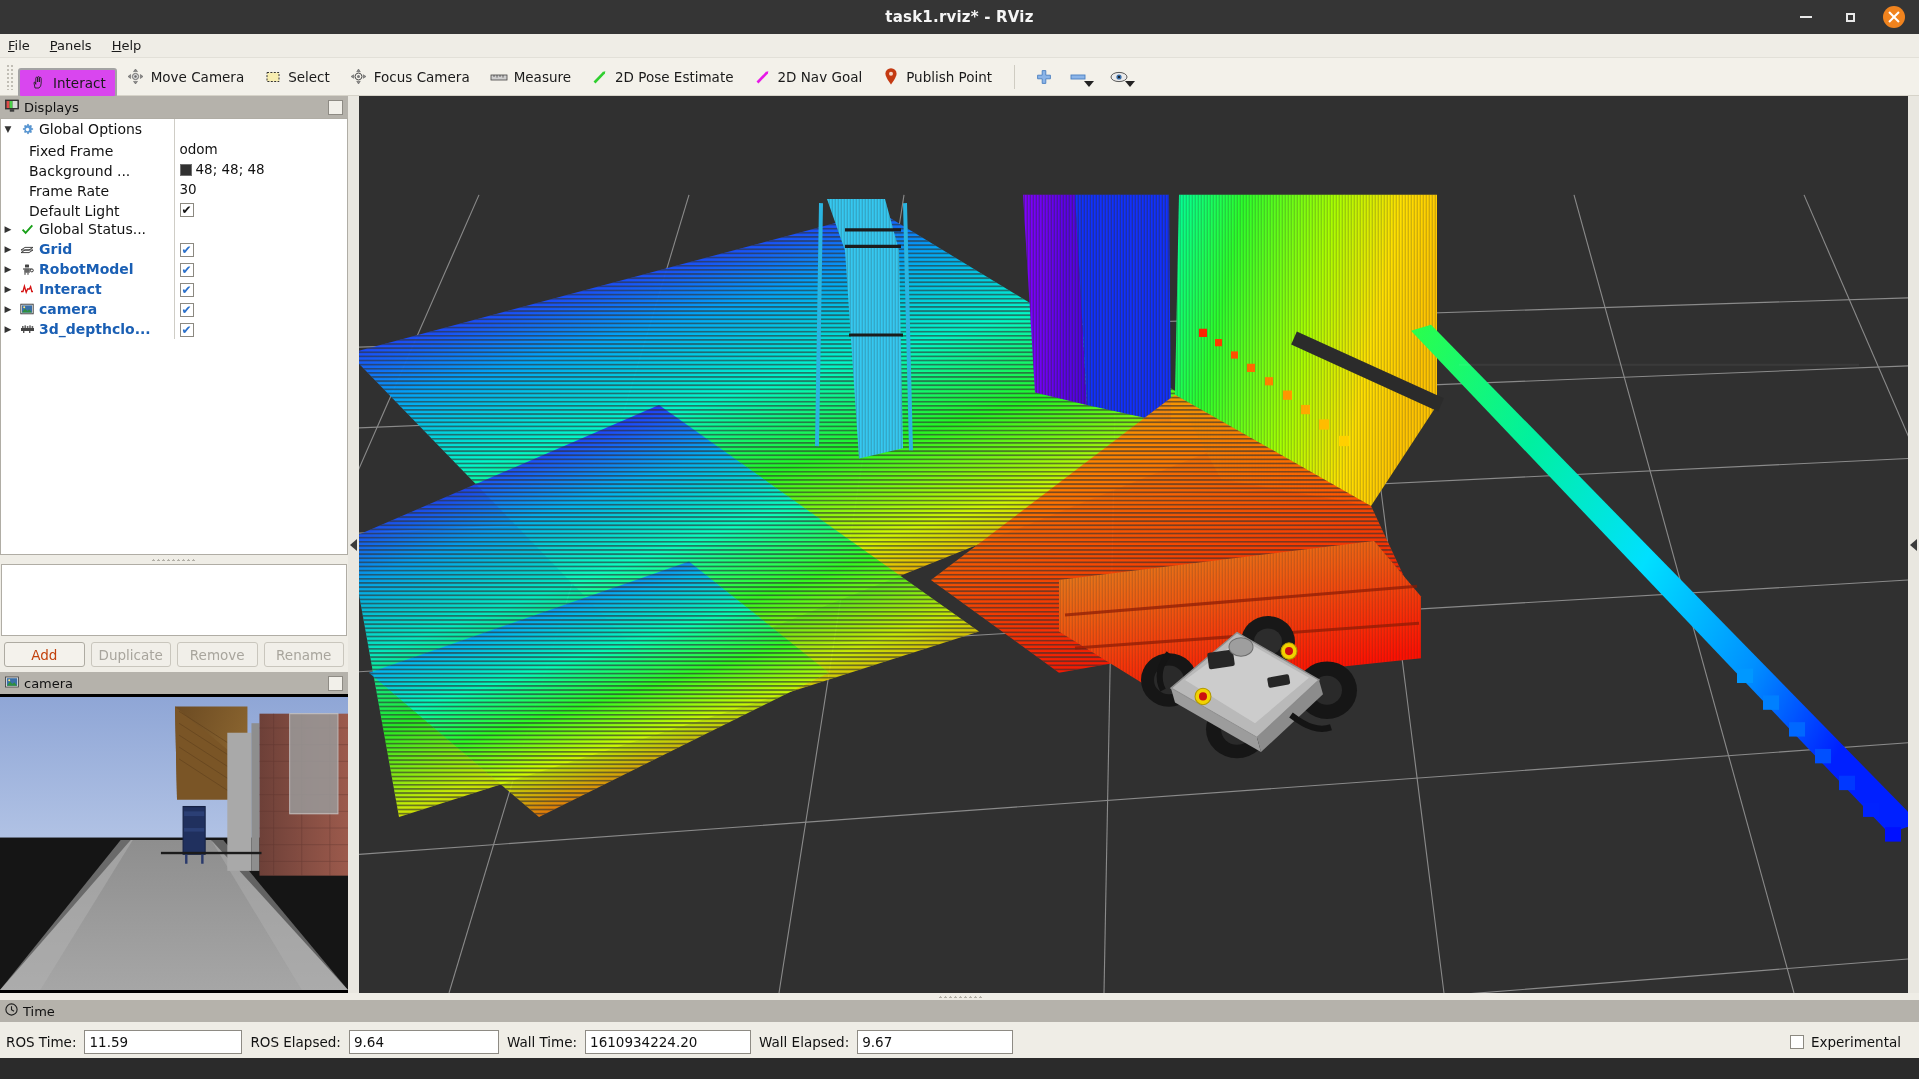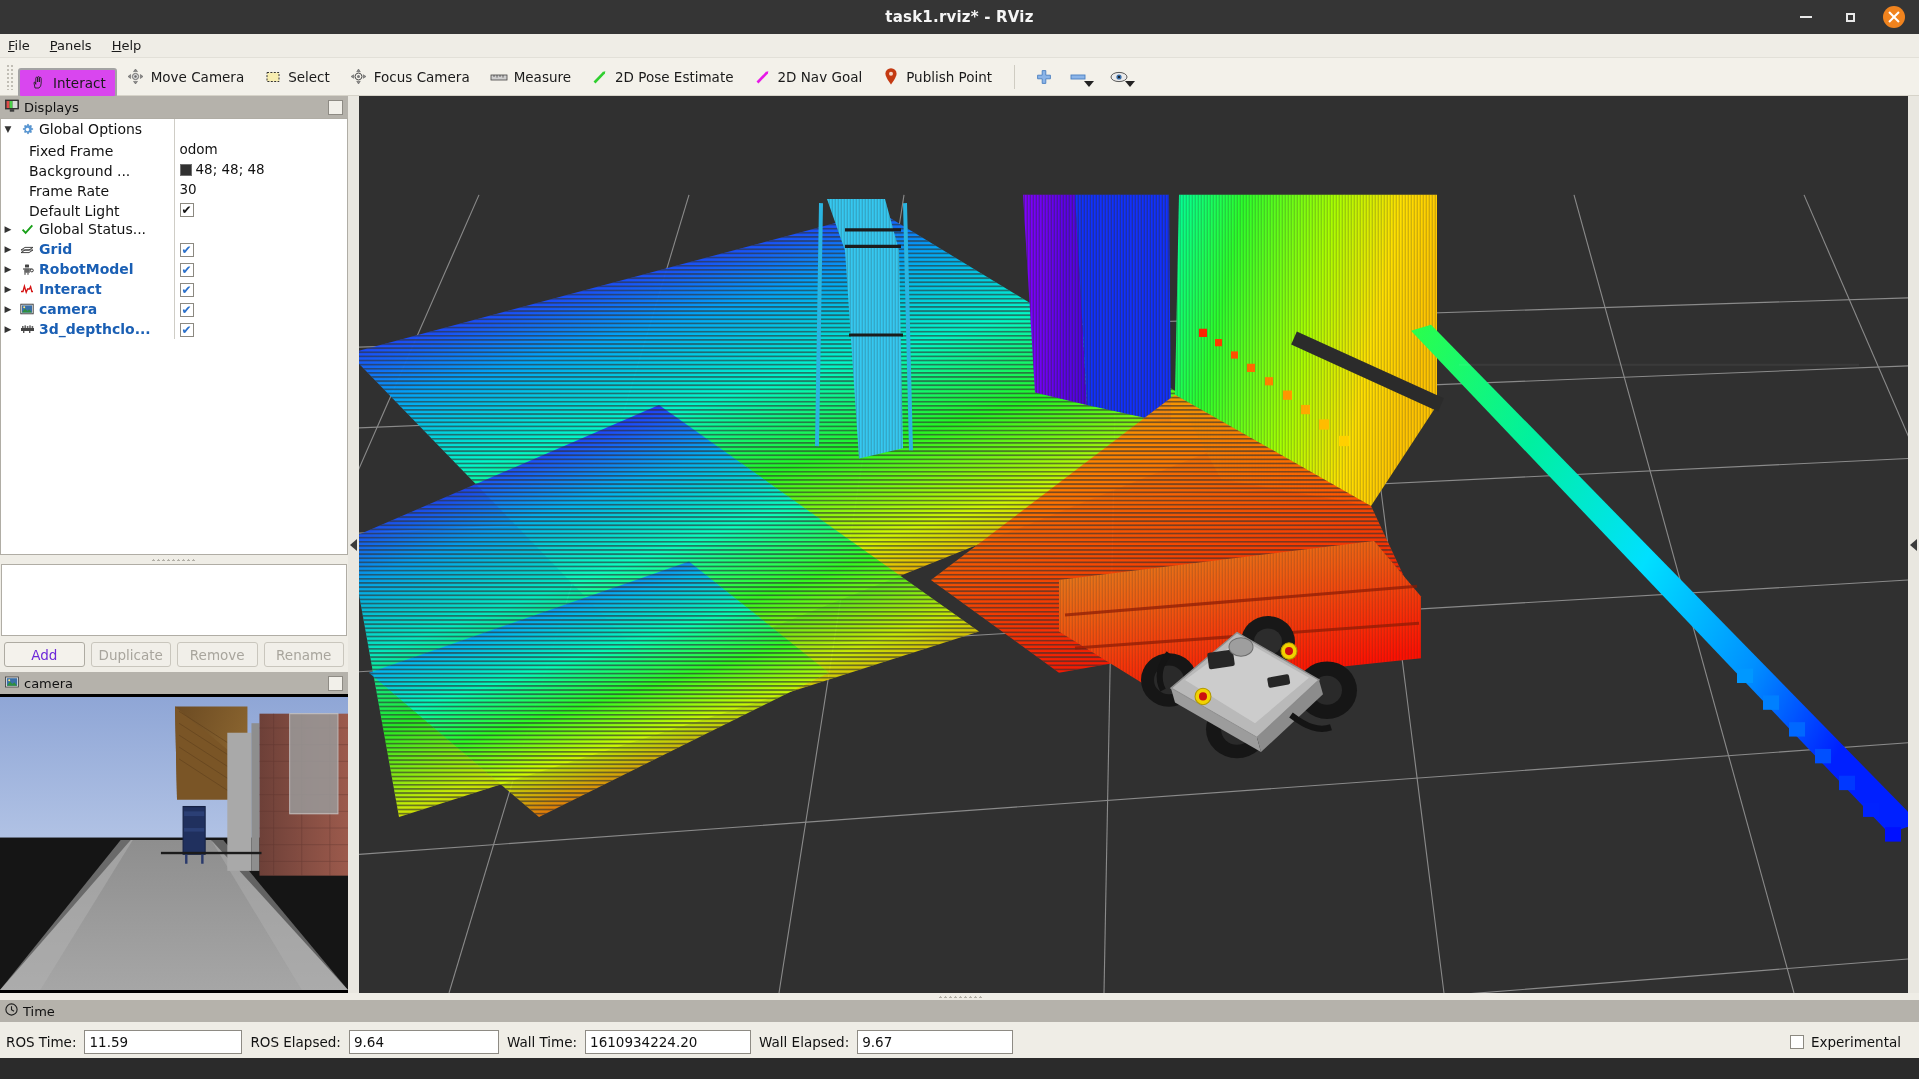--- a/index.html
+++ b/index.html
@@ -91,21 +91,21 @@
   .splitdots { height: 9px; display:flex; align-items:center; justify-content:center; }
   .splitdots i { display:block; width:46px; height:3px;
     background-image: radial-gradient(circle, #b4b1a8 1px, transparent 1.2px);
     background-size: 5px 5px; }
 
   .descbox { background:#fff; border:1px solid #b0ada5; flex: 0 0 72px; margin: 0 1px; }
 
   .btnrow { display:flex; gap: 6px; padding: 6px 4px 5px 4px; flex: 0 0 auto; }
   .btn {
     flex: 1 1 0; height: 25px; background: #f4f2ec; border: 1px solid #aeaba2;
-    border-radius: 3px; font-size: 13.5px; color: #6d28d9; display:flex; align-items:center; justify-content:center;
+    border-radius: 3px; font-size: 13.5px; color: #c2410c; display:flex; align-items:center; justify-content:center;
   }
   .btn.disabled { color: #a8a59d; border-color: #c9c6bd; background:#f1efe9; }
 
   .campanel { flex: 1 1 auto; display:flex; flex-direction:column; min-height: 0; }
   .camview { flex: 1 1 auto; position: relative; overflow: hidden; background: #000; border-top: 3px solid #000; border-bottom: 3px solid #000;}
 
   
   .splitter-v { width: 11px; background: #e9e7e0; display:flex; align-items:center; justify-content:center; flex: 0 0 11px; }
   .splitter-v .arr { width:0;height:0;border-top:6px solid transparent;border-bottom:6px solid transparent; }
   .arr-left  { border-right: 7px solid #3b3b3b; }

